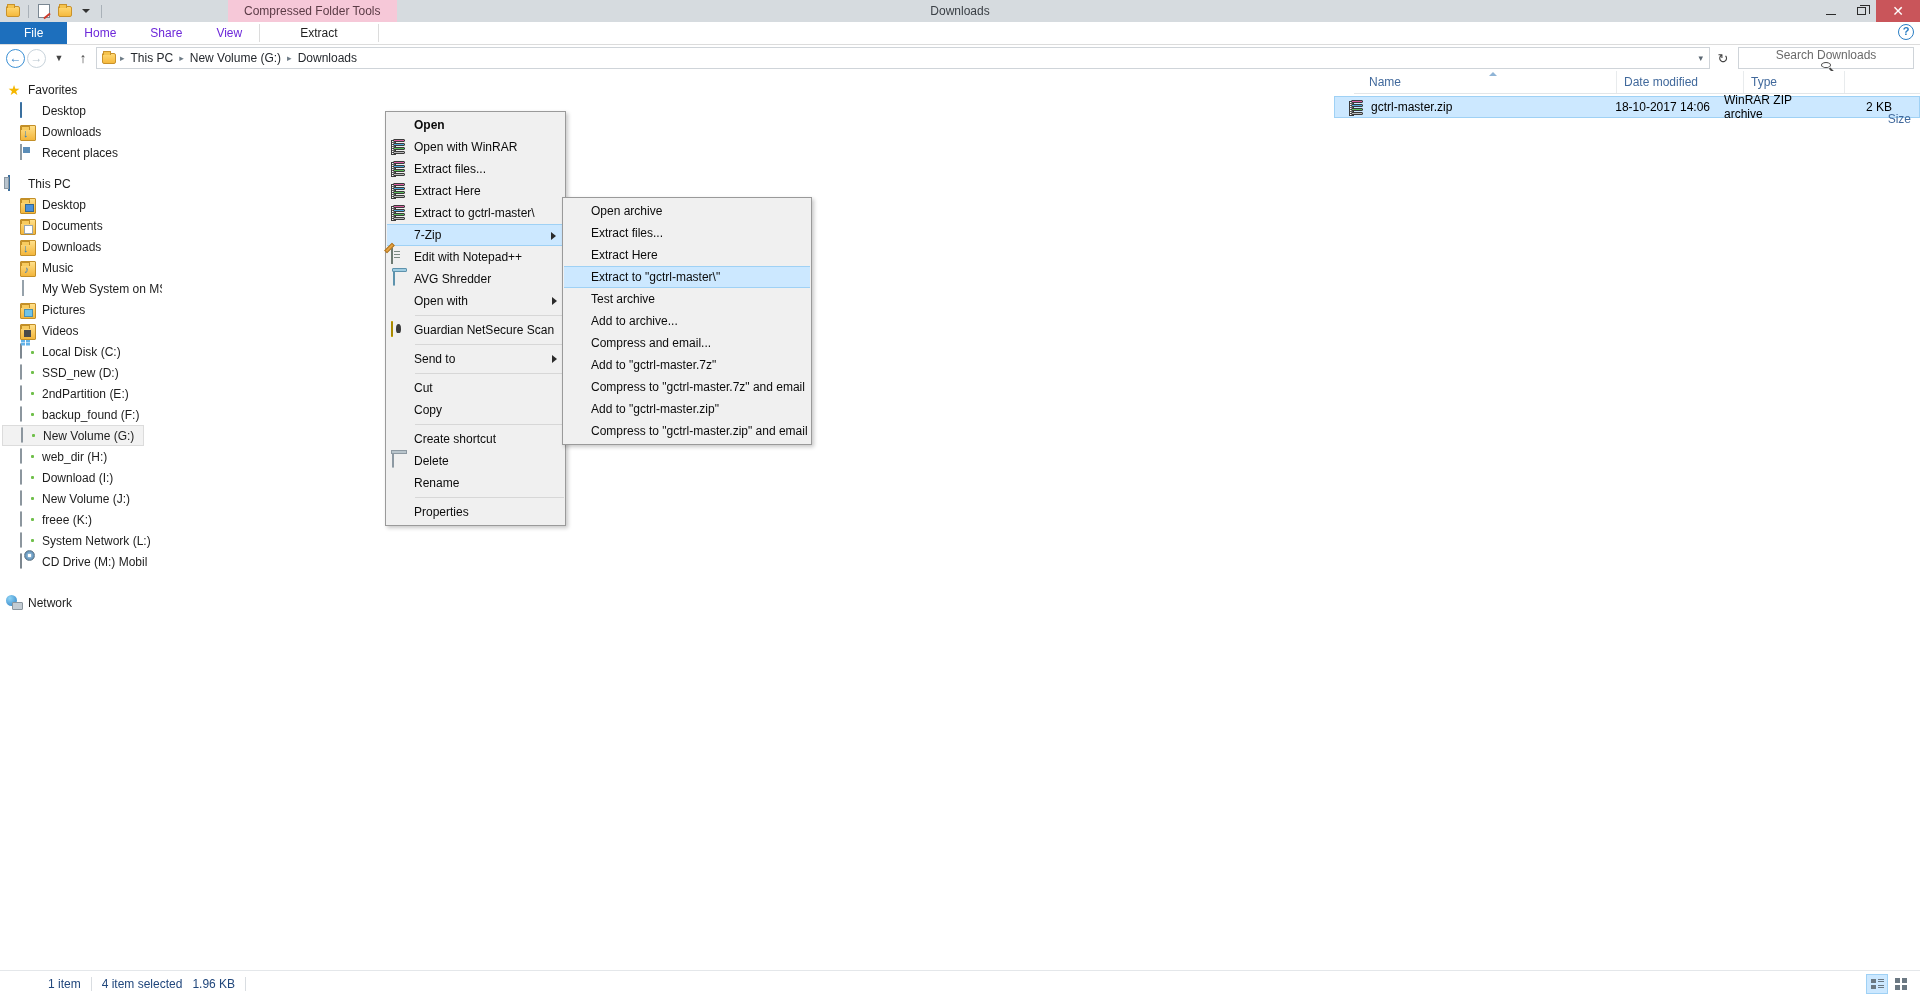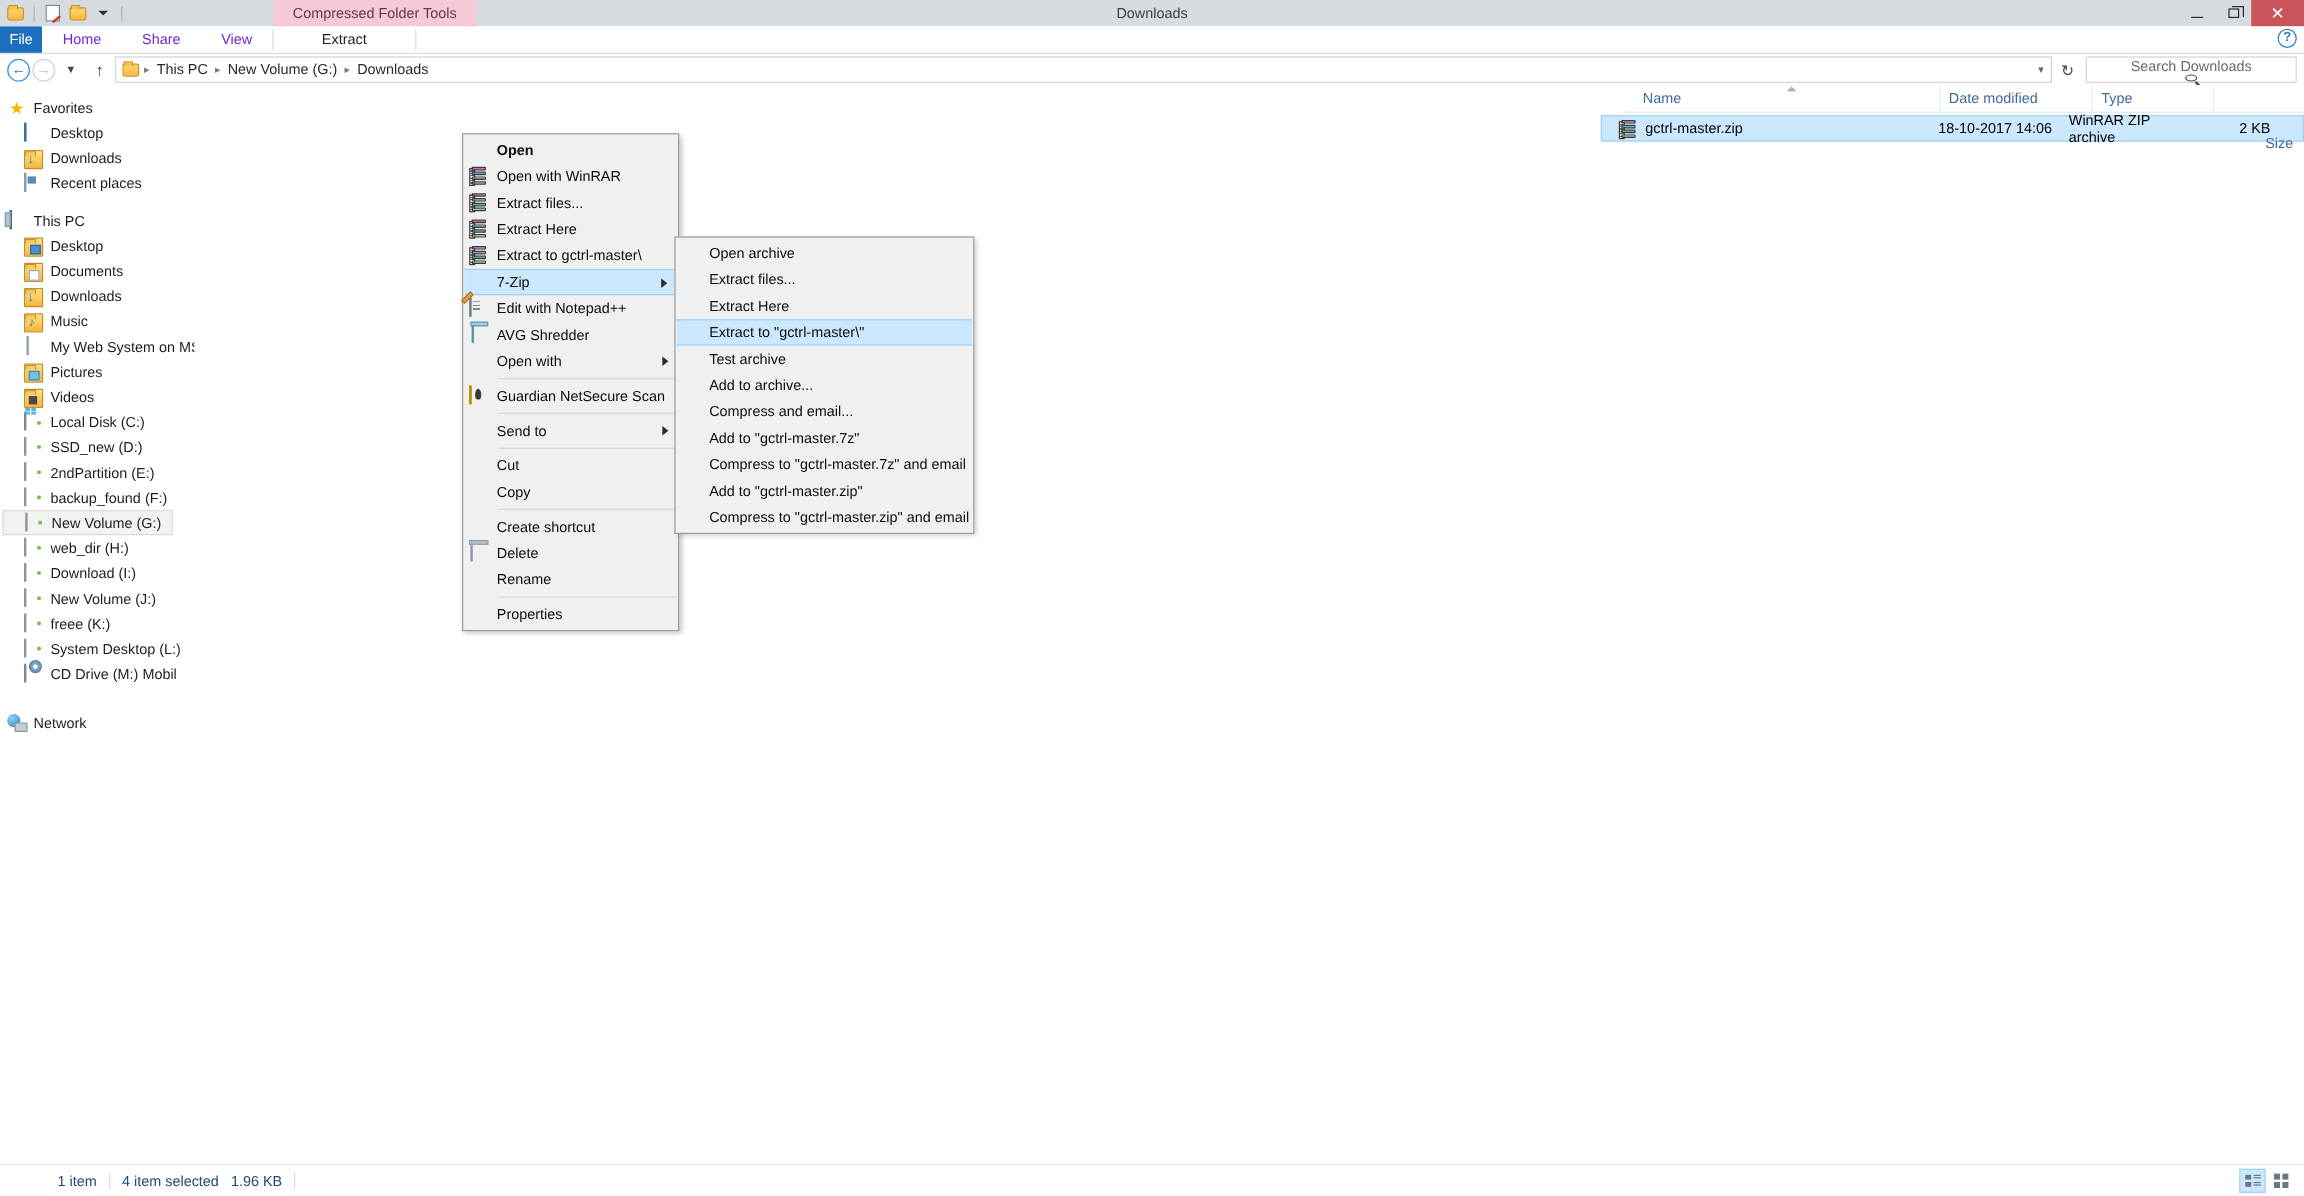--- a/index.html
+++ b/index.html
@@ -87,21 +87,21 @@
   .ribbon-tabs {
     height: 23px; background: #fff;
     display: flex; align-items: stretch;
     border-bottom: 1px solid #dcdcdc;
     position: relative;
   }
   .tab {
     padding: 0 17px; display: flex; align-items: center;
     font-size: 12px; color: #6d28d9; white-space: nowrap;
   }
-  .tab.file { background: #1d6fbd; color: #fff; padding: 0 8px; }
+  .tab.file { background: #1d6fbd; color: #fff; padding: 0 24px; }
   .tab.ctxtab { color: #1f1f1f; }
   .tabs-divider { width: 1px; background: #dcdcdc; margin: 2px 0; }
   .help-icon {
     position: absolute; right: 6px; top: 2px;
     width: 16px; height: 16px; border-radius: 50%;
     border: 1.5px solid #2a7ec4; color: #2a7ec4;
     font-size: 11px; font-weight: bold; text-align: center; line-height: 13px;
   }
 
   
@@ -620,21 +620,21 @@
     <div class="nav-item indent1">
       <span class="ico"><span class="ico-drive"></span></span>
       <span>New Volume (J:)</span>
     </div>
     <div class="nav-item indent1">
       <span class="ico"><span class="ico-drive"></span></span>
       <span>freee (K:)</span>
     </div>
     <div class="nav-item indent1">
       <span class="ico"><span class="ico-drive"></span></span>
-      <span>System Desktop (L:)</span>
+      <span>System Network (L:)</span>
     </div>
     <div class="nav-item indent1">
       <span class="ico"><span class="ico-cd"></span></span>
       <span>CD Drive (M:) Mobil</span>
     </div>
 
     <div class="nav-spacer"></div>
     <div class="nav-spacer"></div>
 
     <div class="nav-item">

